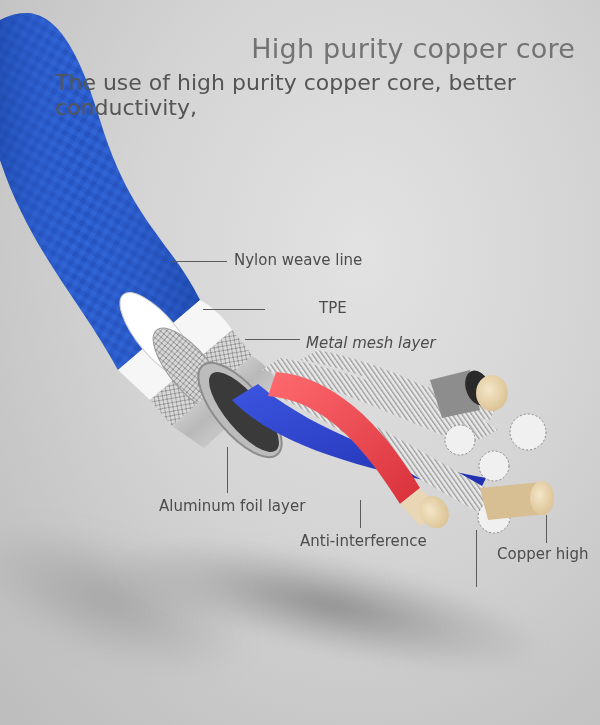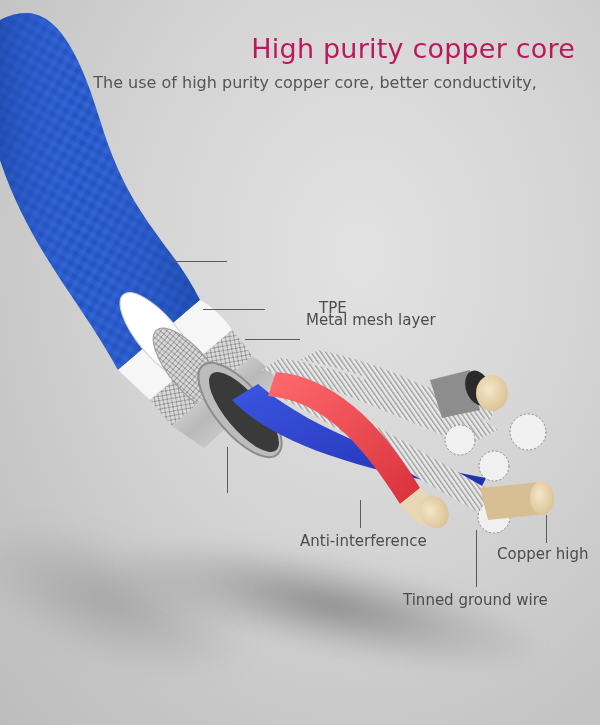--- a/index.html
+++ b/index.html
@@ -15,25 +15,25 @@
     background: radial-gradient(ellipse at center, rgba(90,90,90,0.55) 0%, rgba(120,120,120,0.25) 45%, rgba(200,200,200,0) 75%);
     transform: rotate(12deg); filter: blur(8px);
   }
   .shadow2 {
     position: absolute; left: -40px; top: 540px; width: 300px; height: 120px;
     background: radial-gradient(ellipse at center, rgba(100,100,100,0.35) 0%, rgba(180,180,180,0) 70%);
     transform: rotate(20deg); filter: blur(12px);
   }
   .title {
     position: absolute; right: 25px; top: 33px;
-    font-size: 27px; font-weight: normal; color: #be185d; letter-spacing: 0.2px;
+    font-size: 27px; font-weight: normal; color: #737373; letter-spacing: 0.2px;
   }
   .desc {
-    position: absolute; right: 25px; top: 70px; width: 520px; text-align: center;
-    font-size: 16px; line-height: 25px; color: #555;
+    position: absolute; right: 25px; top: 70px; width: 520px; text-align: left;
+    font-size: 22px; line-height: 25px; color: #555;
   }
   .desc span { display: block; }
   .label { position: absolute; font-size: 15px; color: #4c4c4c; white-space: nowrap; }
   .line { position: absolute; background: #5a5a5a; }
   svg.cable { position: absolute; left: 0; top: 0; }
 </style>
 </head>
 <body>
 
 <div class="stage">
@@ -115,32 +115,33 @@
     <path d="M480 488 L 540 482 L 546 514 L 488 520 Z" fill="#d8bf93"></path>
     <ellipse cx="542" cy="498" rx="12" ry="17" fill="url(#copperEnd)"></ellipse>
   </svg>
 
   <div class="title">High purity copper core</div>
   <div class="desc">
     <span>The use of high purity copper core, better conductivity,</span>
   </div>
 
   <div class="line" style="left:172px; top:261px; width:55px; height:1px;"></div>
+  <div class="label" style="left:234px; top:251px;">Nylon weave line</div>
 
   <div class="line" style="left:203px; top:309px; width:62px; height:1px;"></div>
   <div class="label" style="left:271px; top:299px;margin-left:48px;">TPE</div>
 
   <div class="line" style="left:245px; top:339px; width:55px; height:1px;"></div>
-  <div class="label" style="left:306px; top:311px;">Metal mesh layer</div>
+  <div class="label" style="left:306px; top:334px;font-style:italic;">Metal mesh layer</div>
 
   <div class="line" style="left:227px; top:447px; width:1px; height:46px;"></div>
+  <div class="label" style="left:159px; top:497px;">Aluminum foil layer</div>
 
   <div class="line" style="left:360px; top:500px; width:1px; height:28px;"></div>
   <div class="label" style="left:300px; top:531px; line-height:20px;">
     <div>Anti-interference</div>
   </div>
 
   <div class="line" style="left:546px; top:515px; width:1px; height:28px;"></div>
   <div class="label" style="left:497px; top:545px;">Copper high</div>
 
   <div class="line" style="left:476px; top:530px; width:1px; height:57px;"></div>
-  <div class="label" style="left:403px; top:591px;">Tinned ground wire</div>
 </div>
 
 </body></html>

